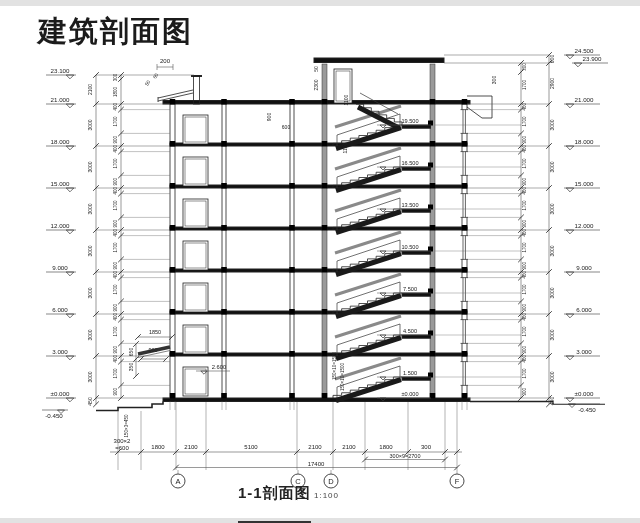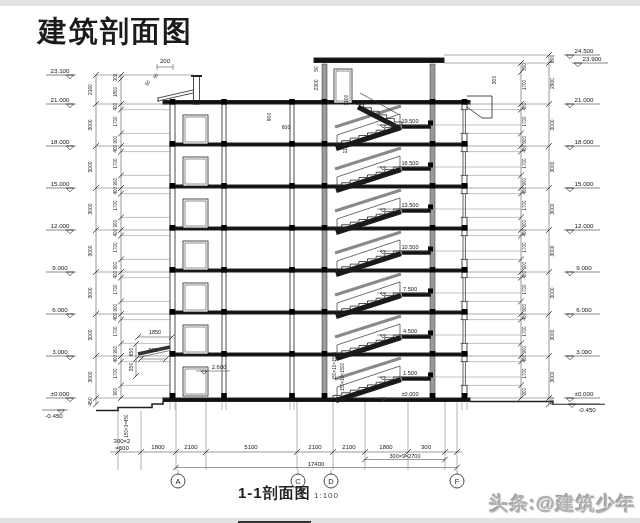--- a/index.html
+++ b/index.html
@@ -593,14 +593,13 @@
         <text x="336" y="366" font-size="4.5" text-anchor="middle" transform="rotate(-90 336 366)">150×10=1500</text>
         <text x="344" y="377" font-size="4.5" text-anchor="middle" transform="rotate(-90 344 377)">150×10=1500</text>
         <text x="128" y="426" font-size="4.5" text-anchor="middle" transform="rotate(-90 128 426)">150×3=450</text>
       </g>
     </svg>
 
   <div id="caption">1-1剖面图</div>
   <div id="caption-scale">1:100</div>
 
   <div id="wm-behind">CAD自学网</div>
-  <div id="watermark">头条:@建筑少年</div>
 </div>
 
 </body></html>

